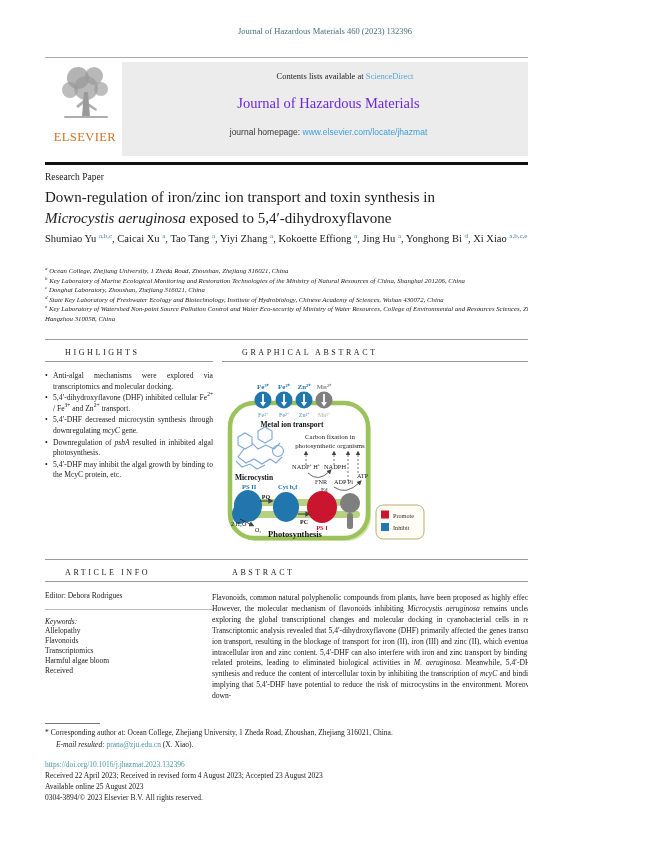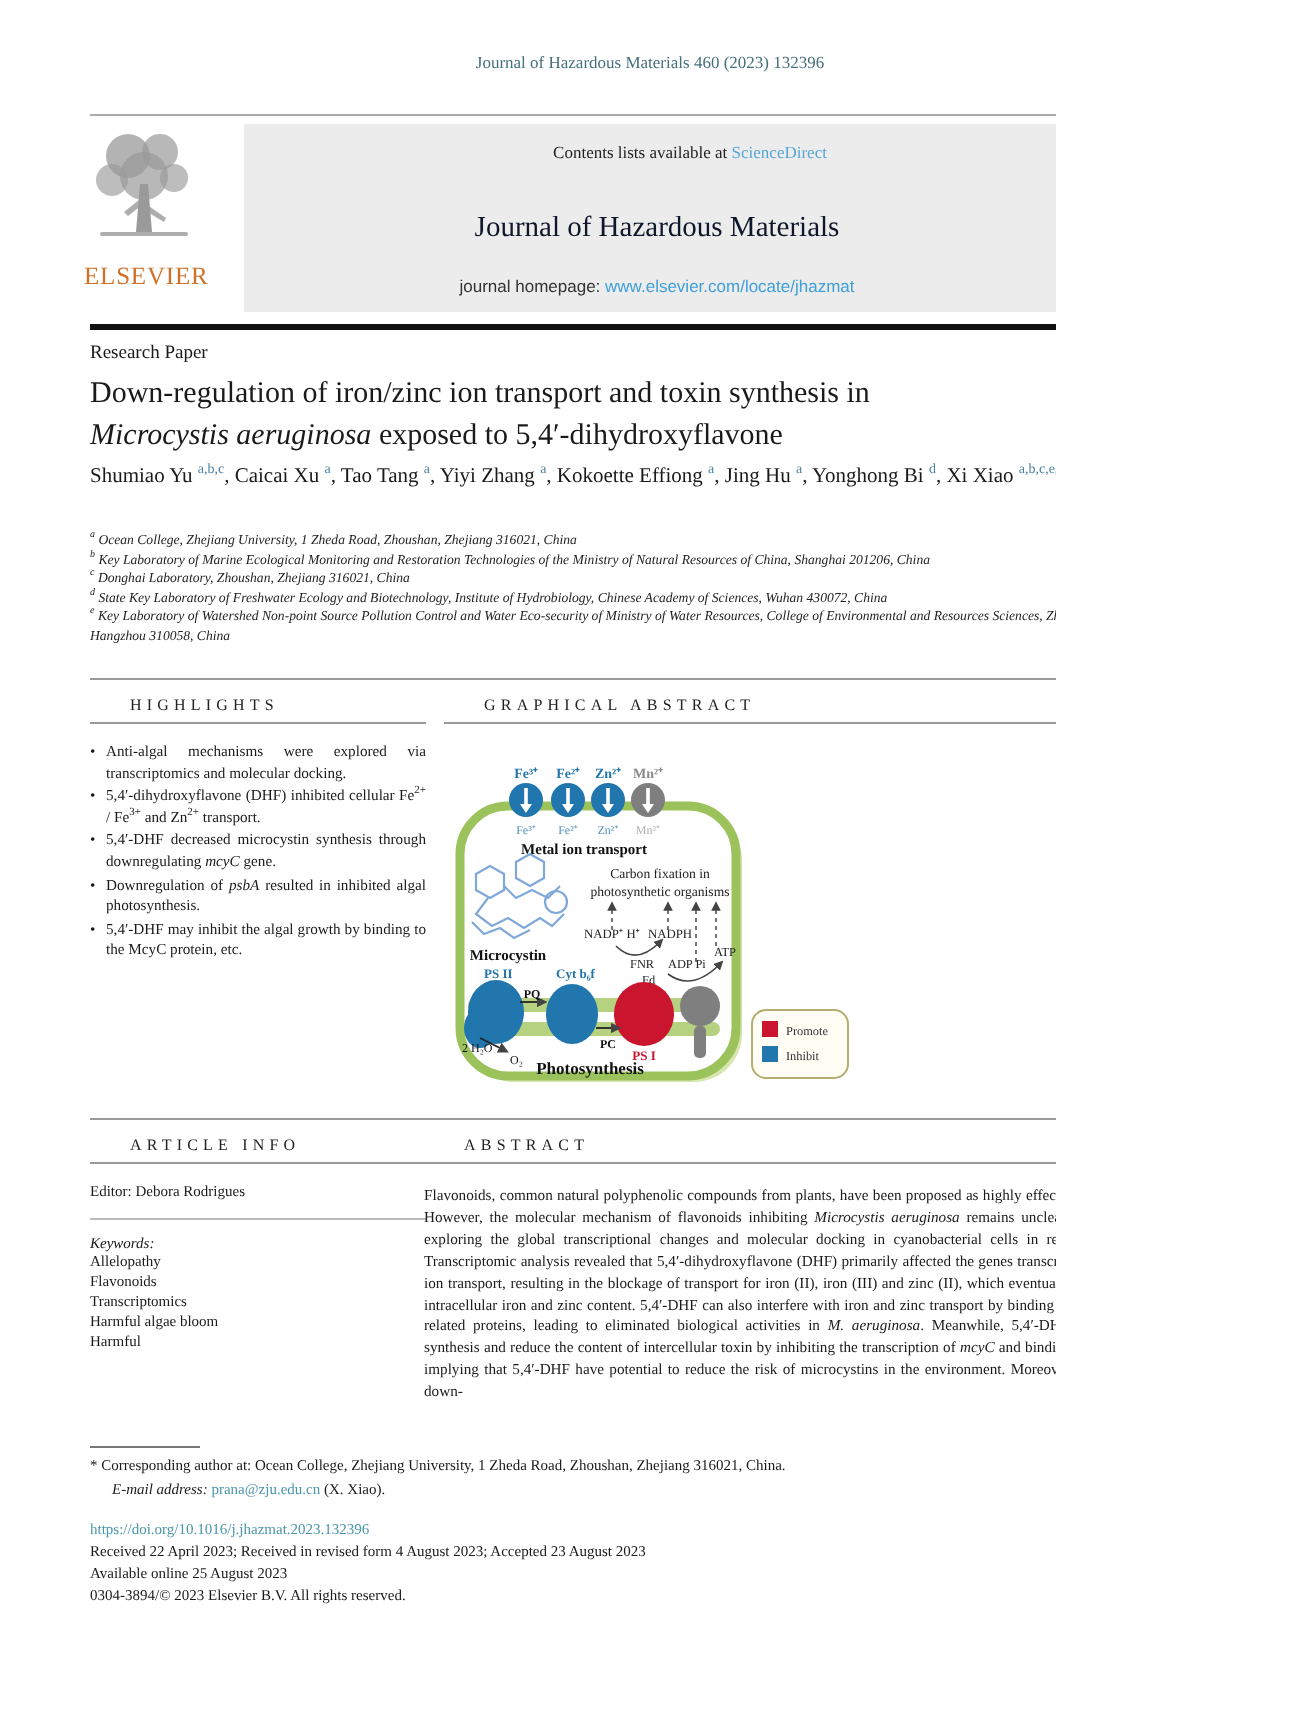--- a/index.html
+++ b/index.html
@@ -2,28 +2,28 @@
 <html><head>
 <meta charset="utf-8">
 <style>
   html,body{margin:0;padding:0;background:#ffffff;}
   .page{position:relative;width:528px;height:857px;background:#fff;overflow:hidden;
         font-family:"Liberation Serif",serif;color:#1a1a1a;}
   .abs{position:absolute;}
   
   .journal-ref{top:26px;left:0;width:650px;text-align:center;font-size:8.5px;color:#456f7d;}
   .rule-top{left:45px;top:57px;width:492px;height:1px;background:#aaa;}
-  .elsevier{left:42px;top:62px;width:74px;height:92px;text-align:left;cursor:pointer;}
+  .elsevier{left:42px;top:62px;width:74px;height:92px;text-align:right;cursor:pointer;}
   .els-word{font-size:12.5px;color:#cf7229;letter-spacing:.4px;margin-top:0px;}
   .banner{left:122px;top:62px;width:413px;height:94px;background:#ececec;text-align:center;}
   .contents-line{margin-top:9px;font-size:8.5px;color:#222;padding-left:33px;}
   .blue{color:#56a7d6;text-decoration:none;cursor:pointer;}
   .blue2{color:#3f9fd8;text-decoration:none;cursor:pointer;}
   .teal{color:#4a96a8;text-decoration:none;cursor:pointer;}
-  .banner-title{margin-top:25px;font-size:14.5px;color:#0f172a;}
+  .banner-title{margin-top:14px;font-size:14.5px;color:#6d28d9;}
   .homepage-line{margin-top:15px;font-size:8.5px;font-family:"Liberation Sans",sans-serif;color:#333;}
   .cover{left:549px;top:58px;width:62px;height:90px;border:1px solid #999;box-sizing:border-box;
          background:linear-gradient(180deg,#ffffff 0%,#f4f4f4 55%,#e2e2e2 100%);overflow:hidden;cursor:pointer;}
   .cover-t1{margin-top:9px;text-align:center;font-family:"Liberation Sans",sans-serif;font-size:6px;font-weight:bold;color:#3a3a3a;letter-spacing:.2px;}
   .cover-t2{text-align:center;font-family:"Liberation Sans",sans-serif;font-size:6px;font-weight:bold;color:#bdbdbd;letter-spacing:.2px;}
   .rule-black{left:45px;top:162px;width:563px;height:3px;background:#111;}
   .research-paper{left:45px;top:172px;font-size:9.5px;}
   .check-badge{left:556px;top:170px;width:37px;height:43px;border-radius:4px;
                background:linear-gradient(#ededed,#cdcdcd);text-align:center;cursor:pointer;}
   .check-text{font-family:"Liberation Sans",sans-serif;font-size:4.6px;line-height:5px;color:#444;margin-top:1px;}
@@ -260,32 +260,32 @@
   <div class="abs ai-col">
     <h2 class="sec-head">ARTICLE INFO</h2>
     <div class="sec-rule"></div>
     <div class="ai-editor">Editor: Debora Rodrigues</div>
     <div class="ai-rule2"></div>
     <div class="kw-label">Keywords:</div>
     <div class="kw">Allelopathy</div>
     <div class="kw">Flavonoids</div>
     <div class="kw">Transcriptomics</div>
     <div class="kw">Harmful algae bloom</div>
-    <div class="kw">Harmful</div>
+    <div class="kw">Received</div>
   </div>
 
   <div class="abs abs-col">
     <h2 class="sec-head">ABSTRACT</h2>
     <div class="sec-rule"></div>
     <div class="abstract-text"><span>Flavonoids, common natural polyphenolic compounds from plants, have been proposed as highly effective and safe algicides. However, the molecular mechanism of flavonoids inhibiting </span><span style="font-style: italic;">Microcystis aeruginosa</span><span> remains unclear. This study aims in exploring the global transcriptional changes and molecular docking in cyanobacterial cells in response to flavonoids. Transcriptomic analysis revealed that 5,4′-dihydroxyflavone (DHF) primarily affected the genes transcription of iron and zinc ion transport, resulting in the blockage of transport for iron (II), iron (III) and zinc (II), which eventually led to a decrease in intracellular iron and zinc content. 5,4′-DHF can also interfere with iron and zinc transport by binding to metal ion transport-related proteins, leading to eliminated biological activities in </span><span style="font-style: italic;">M. aeruginosa</span><span>. Meanwhile, 5,4′-DHF inhibit microcystin synthesis and reduce the content of intercellular toxin by inhibiting the transcription of </span><span style="font-style: italic;">mcyC</span><span> and binding with McyC protein, implying that 5,4′-DHF have potential to reduce the risk of microcystins in the environment. Moreover, iron starvation and down-</span></div>
   </div>
 
   <div class="abs foot-rule"></div>
   <div class="abs fn1">* Corresponding author at: Ocean College, Zhejiang University, 1 Zheda Road, Zhoushan, Zhejiang 316021, China.</div>
   <div class="abs fn2">
-    <i>E-mail address: </i><a class="teal">prana@zju.edu.cn</a><span> (X. Xiao).</span>
+    <i>E-mail resulted: </i><a class="teal">prana@zju.edu.cn</a><span> (X. Xiao).</span>
   </div>
   <a class="abs doi teal">https://doi.org/10.1016/j.jhazmat.2023.132396</a>
   <div class="abs received">Received 22 April 2023; Received in revised form 4 August 2023; Accepted 23 August 2023</div>
   <div class="abs available">Available online 25 August 2023</div>
   <div class="abs copyright">0304-3894/© 2023 Elsevier B.V. All rights reserved.</div>
 
 </div>
 
 </body></html>

